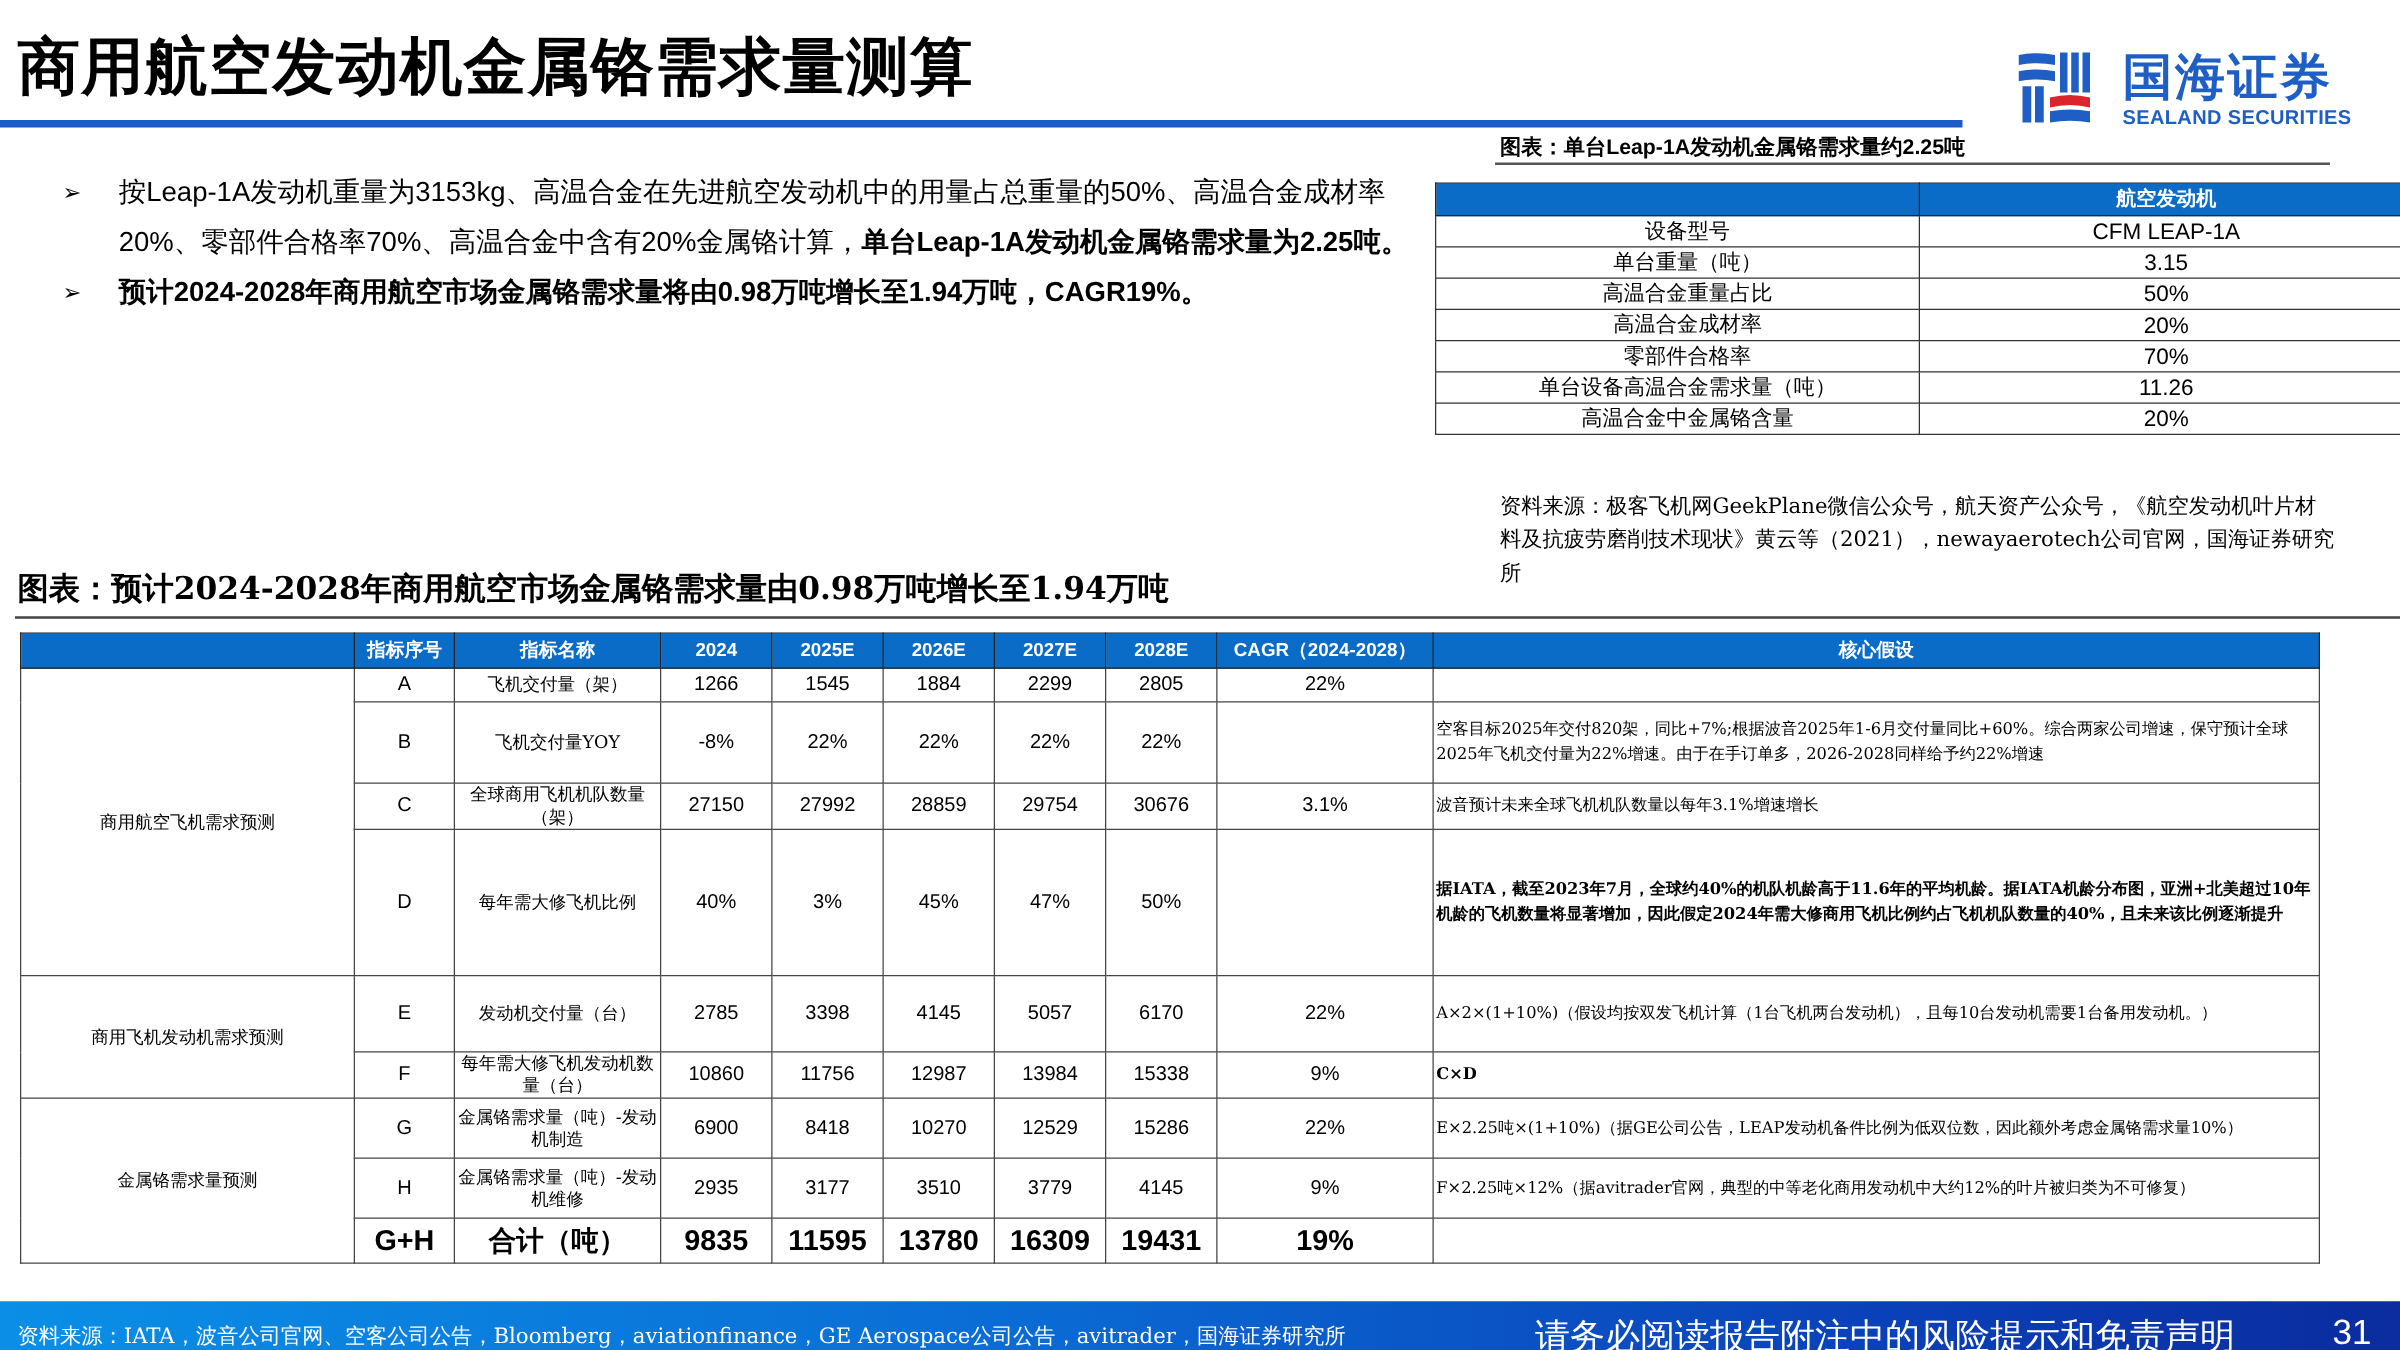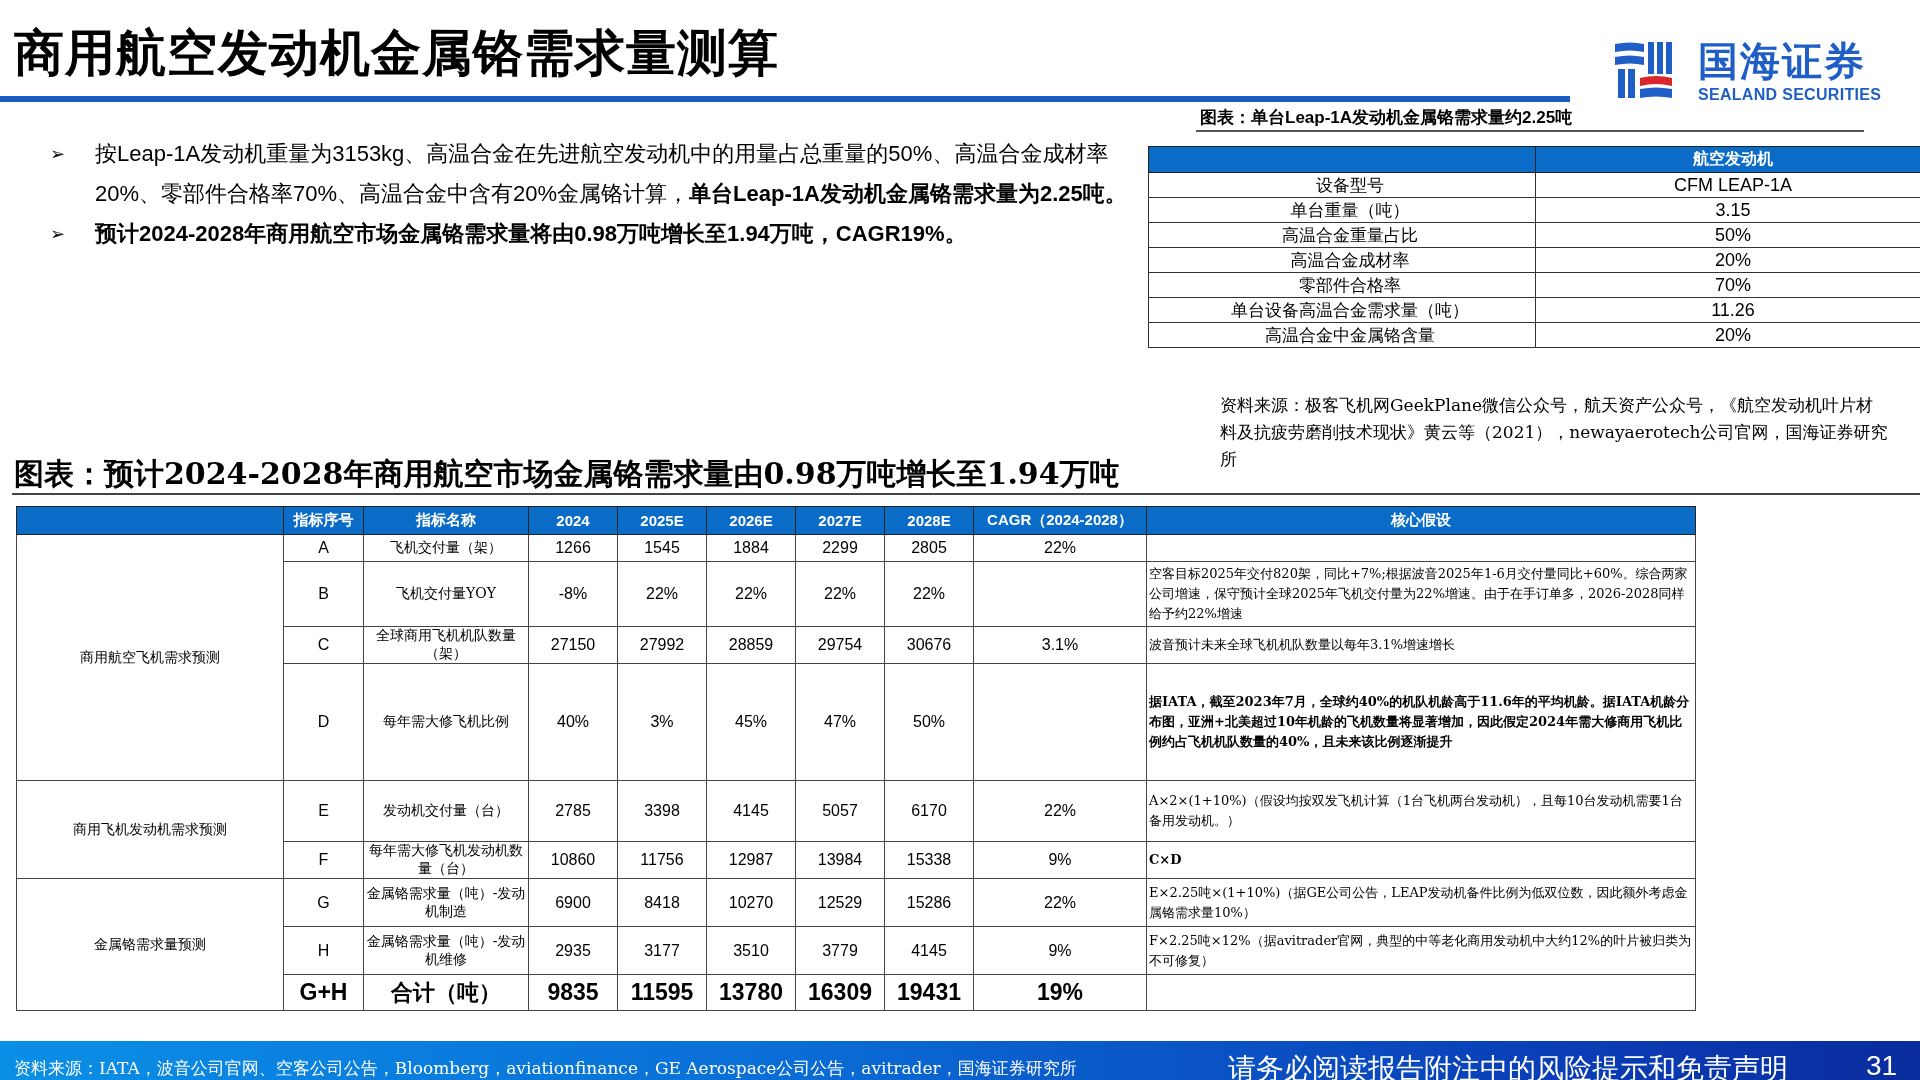--- a/index.html
+++ b/index.html
@@ -20,26 +20,26 @@
   .bullet b { font-weight: bold; }
 
   .fig1-title { position: absolute; left: 1200px; top: 106px; font-size: 17px; font-weight: bold; }
   .fig1-rule { position: absolute; left: 1196px; top: 130px; width: 668px; height: 2px; background: #555; }
   table { border-collapse: collapse; }
   .spec-table { position: absolute; left: 1148px; top: 146px; width: 783px; font-size: 18px; }
   .spec-table th { background: #0a6cc6; color: #fff; height: 26px; font-weight: bold; border: 1.5px solid #222; font-family: "DejaVu Sans", sans-serif; font-size: 16px; }
   .spec-table td { height: 25px; border: 1.5px solid #333; text-align: center; line-height: 22px; }
   .spec-table td.lbl { width: 387px; font-family: "DejaVu Serif", serif; font-size: 17px; padding-left: 16px; }
 
-  .source1 { position: absolute; left: 1200px; top: 392px; width: 670px; font-size: 17px; line-height: 27px; font-family: "DejaVu Serif", serif; margin-left: 20px; }
-
-  .fig2-title { position: absolute; left: 14px; top: 454px; font-size: 30px; font-weight: bold; font-family: "DejaVu Serif", serif; }
+  .source1 { position: absolute; left: 1200px; top: 392px; width: 670px; font-size: 17px; line-height: 27px; font-family: "DejaVu Serif", serif; }
+
+  .fig2-title { position: absolute; left: 14px; top: 454px; font-size: 25px; font-weight: bold; font-family: "DejaVu Serif", serif; }
   .fig2-rule { position: absolute; left: 12px; top: 493px; width: 1908px; height: 2px; background: #444; }
 
-  .main-table { position: absolute; left: 16px; top: 506px; width: 1680px; font-size: 16px; }
+  .main-table { position: absolute; left: 16px; top: 506px; width: 1840px; font-size: 16px; }
   .main-table th { background: #0a6cc6; color: #fff; height: 28px; font-weight: bold; border: 1.5px solid #222; font-size: 15px; }
   .main-table td { border: 1.5px solid #444; text-align: center; font-size: 16px; }
   .main-table td.grp { font-family: "DejaVu Serif", serif; font-size: 14px; }
   .main-table td.nm { font-family: "DejaVu Serif", serif; font-size: 14px; }
   .main-table td.note { text-align: left; padding: 2px 2px; font-family: "DejaVu Serif", serif; font-size: 13px; line-height: 20px; }
   .main-table td.note.bold { font-weight: bold; }
   .main-table tr.total td { font-size: 23px; font-weight: bold; }
   .main-table tr.total td.nm { font-size: 22px; }
 
   .footer { position: absolute; left: 0; top: 1026px; width: 1920px; height: 54px; background: linear-gradient(90deg, #0a8fe6 0%, #0a6ed6 40%, #0a3fb8 80%, #0a2c9e 100%); color: #fff; margin-top: 15px; }

